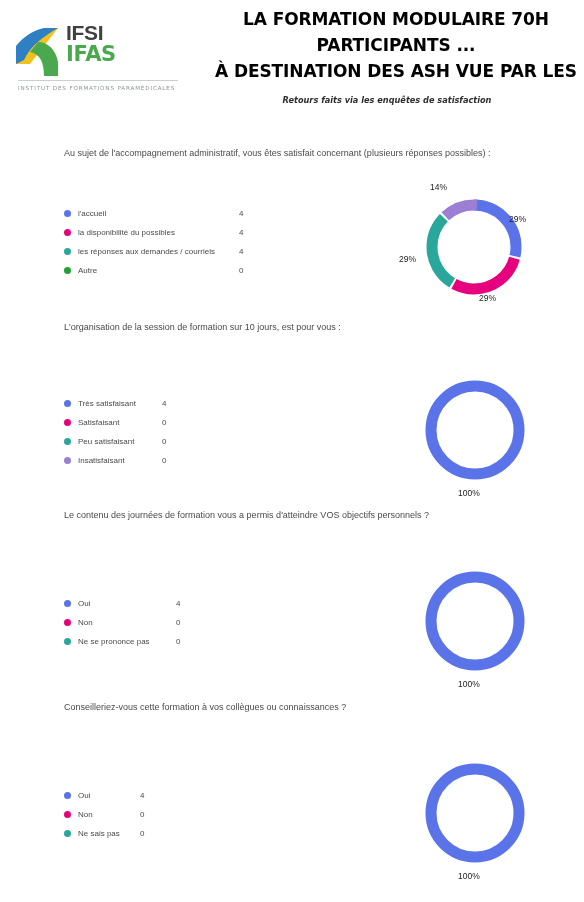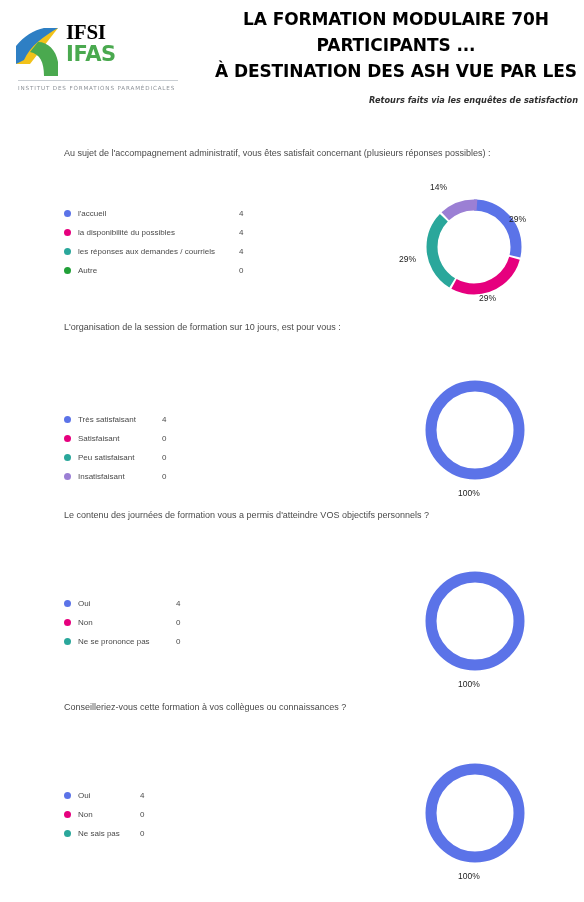--- a/index.html
+++ b/index.html
@@ -36,26 +36,26 @@
     left: 2px; top: 8px;
     width: 48px; height: 52px;
   }
   #logo-words {
     position: absolute;
     left: 54px;
     top: 4px;
     width: 58px;
   }
   .logo-ifsi {
-    font-family: Liberation Serif, serif;
+    font-family: Liberation Sans, sans-serif;
     font-weight: bold;
     font-size: 21px;
     line-height: 21px;
     letter-spacing: -0.3px;
-    color: #000000;
+    color: #404040;
   }
   .logo-ifas {
     font-family: "DejaVu Sans", sans-serif;
     font-weight: bold;
     font-size: 21px;
     line-height: 22px;
     letter-spacing: -0.3px;
     color: #4aa94f;
   }
   #logo-right {
@@ -114,21 +114,21 @@
     line-height: 26px;
     color: #000000;
     letter-spacing: -0.1px;
     white-space: nowrap;
   }
   #subtitle {
     position: absolute;
     left: 196px;
     top: 95px;
     width: 382px;
-    text-align: right;
+    text-align: center;
     font-family: "DejaVu Sans", sans-serif;
     font-weight: bold;
     font-style: italic;
     font-size: 8.2px;
     color: #2f2f2f;
   }
 
   
   .section {
     position: absolute;
@@ -257,21 +257,21 @@
     <span class="pct" style="left:88px; top:20px;">29%</span>
     <span class="pct" style="left:58px; top:99px;">29%</span>
     <span class="pct" style="left:-22px; top:60px;">29%</span>
     <span class="pct" style="left:9px; top:-12px;text-align:center;">14%</span>
   </div>
 </div>
 
 <div class="section" id="section-1" style="top:322px;">
   <div class="question">L'organisation de la session de formation sur 10 jours, est pour vous :</div>
 
-  <div class="legend" style="top:88px;">
+  <div class="legend" style="top:72px;">
     <div class="legend-row">
       <span class="legend-dot" style="background:#5B73E8"></span>
       <span class="legend-label">Très satisfaisant</span>
       <span class="legend-value" style="left:98px;">4</span>
     </div>
     <div class="legend-row">
       <span class="legend-dot" style="background:#E6007E"></span>
       <span class="legend-label">Satisfaisant</span>
       <span class="legend-value" style="left:98px;">0</span>
     </div>

